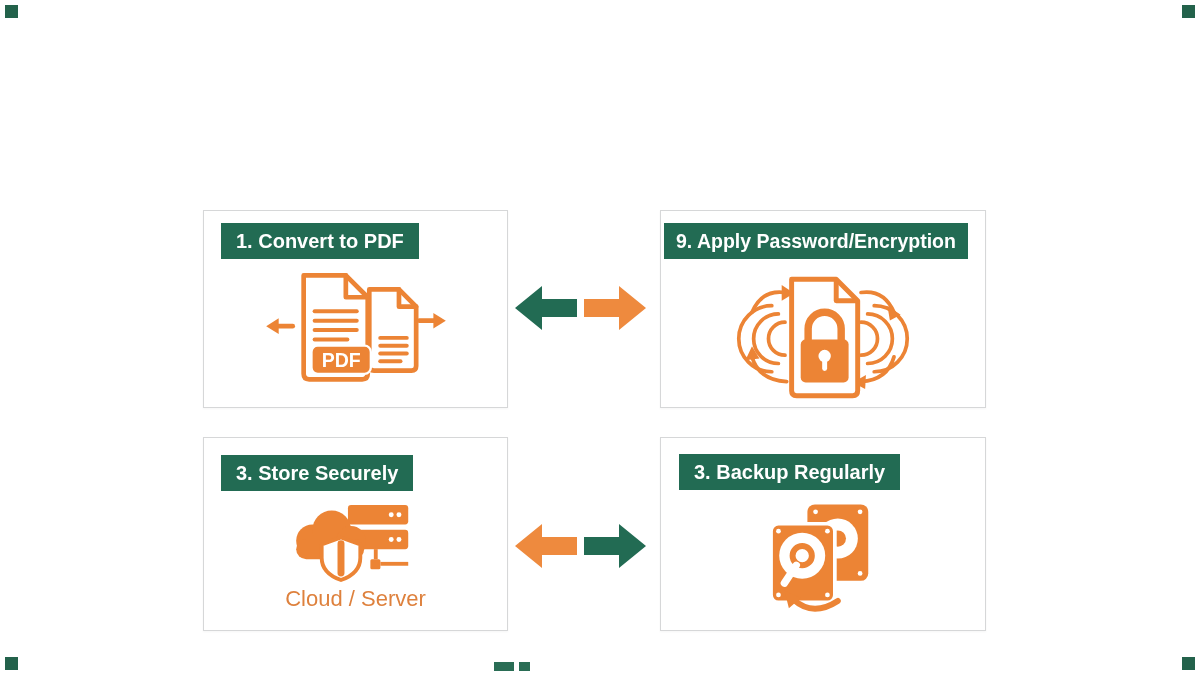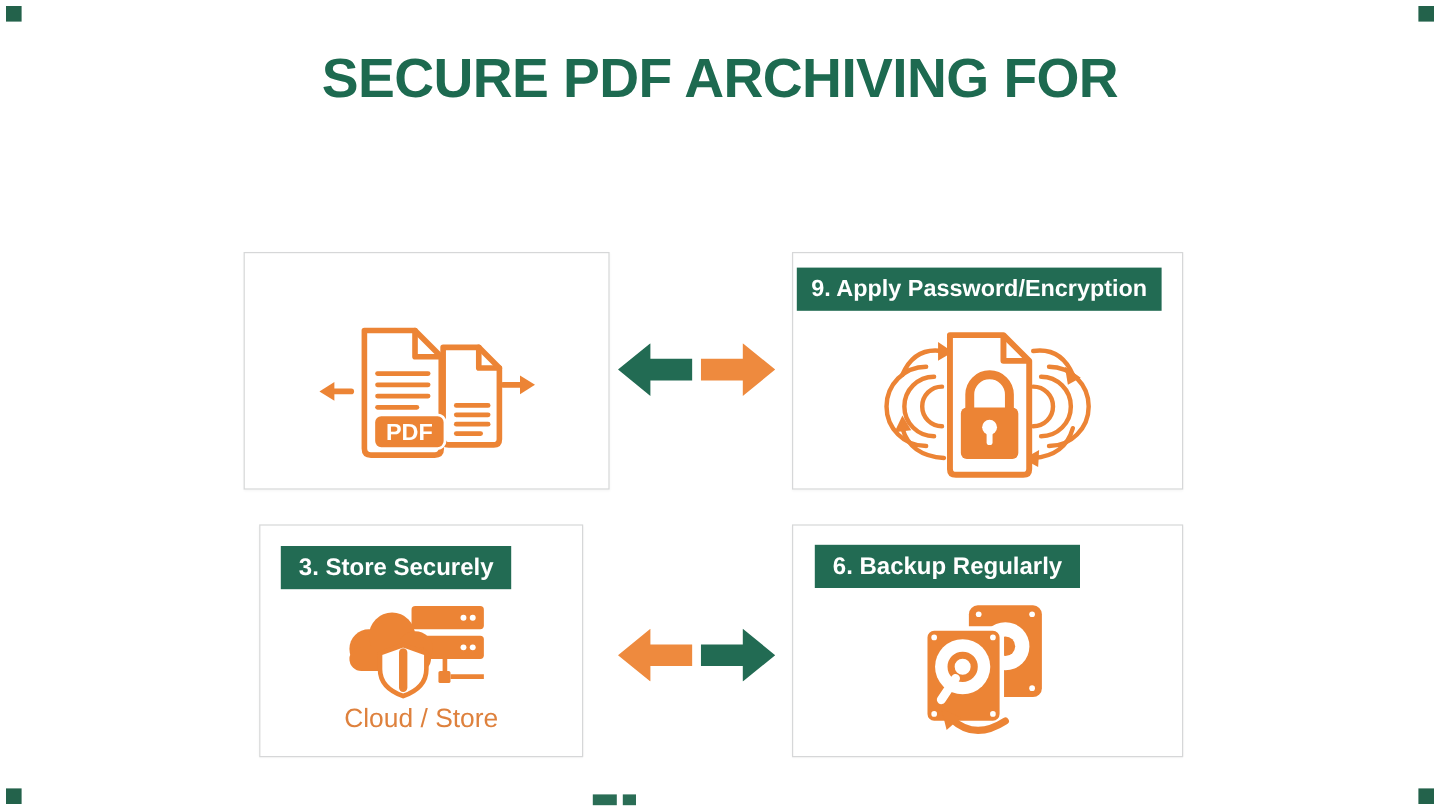--- a/index.html
+++ b/index.html
@@ -24,21 +24,21 @@
     letter-spacing:-0.5px;
   }
 
   
   .card{
     position:absolute;background:#ffffff;border:1.5px solid #d6d7d8;
     box-shadow:0 1px 2px rgba(0,0,0,0.04);box-sizing:border-box;
   }
   .card1{left:203px;top:210px;width:305px;height:198px;}
   .card2{left:660px;top:210px;width:326px;height:198px;}
-  .card3{left:216px;top:437px;width:270px;height:194px;padding-left:28px;}
+  .card3{left:203px;top:437px;width:305px;height:194px;padding-left:28px;}
   .card4{left:660px;top:437px;width:326px;height:194px;}
 
   .hdr{
     position:absolute;height:36px;line-height:36px;background:#226b53;
     color:#ffffff;font-weight:700;font-size:20px;padding:0 15px;
     white-space:nowrap;
   }
   .card1 .hdr{left:17px;top:12px;}
   .card2 .hdr{left:3px;top:12px;font-size:19.5px;padding:0 12px;}
   .card3 .hdr{left:17px;top:17px;}
@@ -68,24 +68,24 @@
 <div class="canvas">
 
   <div class="corner tl"></div>
   <div class="corner tr"></div>
   <div class="corner bl"></div>
   <div class="corner br"></div>
   <div class="footer-mark m1"></div>
   <div class="footer-mark m2"></div>
 
   <div class="title">
-    <div>SECURE PDF ARCHIVING FOR</div>
   </div>
 
   <div class="card card1">
+    <div class="hdr">1. Convert to PDF</div>
     <div class="icon-wrap">
       <svg width="180" height="125" viewBox="0 0 230 160">
         <g stroke="#ec8435" stroke-width="6" fill="none" stroke-linecap="round" stroke-linejoin="round">
           <path d="M132 30 H170 L192 52 V128 Q192 134 186 134 H138 Q132 134 132 128 Z" fill="#ffffff"></path>
           <path d="M170 30 V52 H192"></path>
           <g stroke-width="5">
             <path d="M146 92 H180"></path>
               <path d="M146 102 H180"></path>
               <path d="M146 112 H180"></path>
               <path d="M146 122 H172"></path>
@@ -159,25 +159,25 @@
         <g fill="#ec8435">
           <circle cx="30" cy="50" r="21"></circle>
             <circle cx="55" cy="36" r="25"></circle>
             <circle cx="80" cy="50" r="19"></circle>
           <rect x="9" y="48" width="88" height="26" rx="13"></rect>
         </g>
         <path d="M67 46 L92 55 V72 Q92 92 67 101 Q42 92 42 72 V55 Z" fill="#ffffff" stroke="#ec8435" stroke-width="5" stroke-linejoin="round"></path>
         <path d="M67 54 V92" stroke="#ec8435" stroke-width="9" stroke-linecap="round"></path>
       </svg>
     </div>
-    <div class="caption">Cloud / Store</div>
+    <div class="caption">Cloud / Server</div>
   </div>
 
   <div class="card card4">
-    <div class="hdr">6. Backup Regularly</div>
+    <div class="hdr">3. Backup Regularly</div>
     <div class="icon-wrap">
       <svg width="112" height="115" viewBox="0 0 150 155">
         <rect x="57" y="6" width="82" height="103" rx="10" fill="#ec8435"></rect>
         <circle cx="98" cy="52" r="27" fill="#ffffff"></circle>
         <circle cx="98" cy="52" r="11" fill="#ec8435"></circle>
         <g fill="#ffffff">
           <circle cx="68" cy="16" r="3.2"></circle>
             <circle cx="128" cy="16" r="3.2"></circle>
             <circle cx="128" cy="99" r="3.2"></circle>
         </g>

